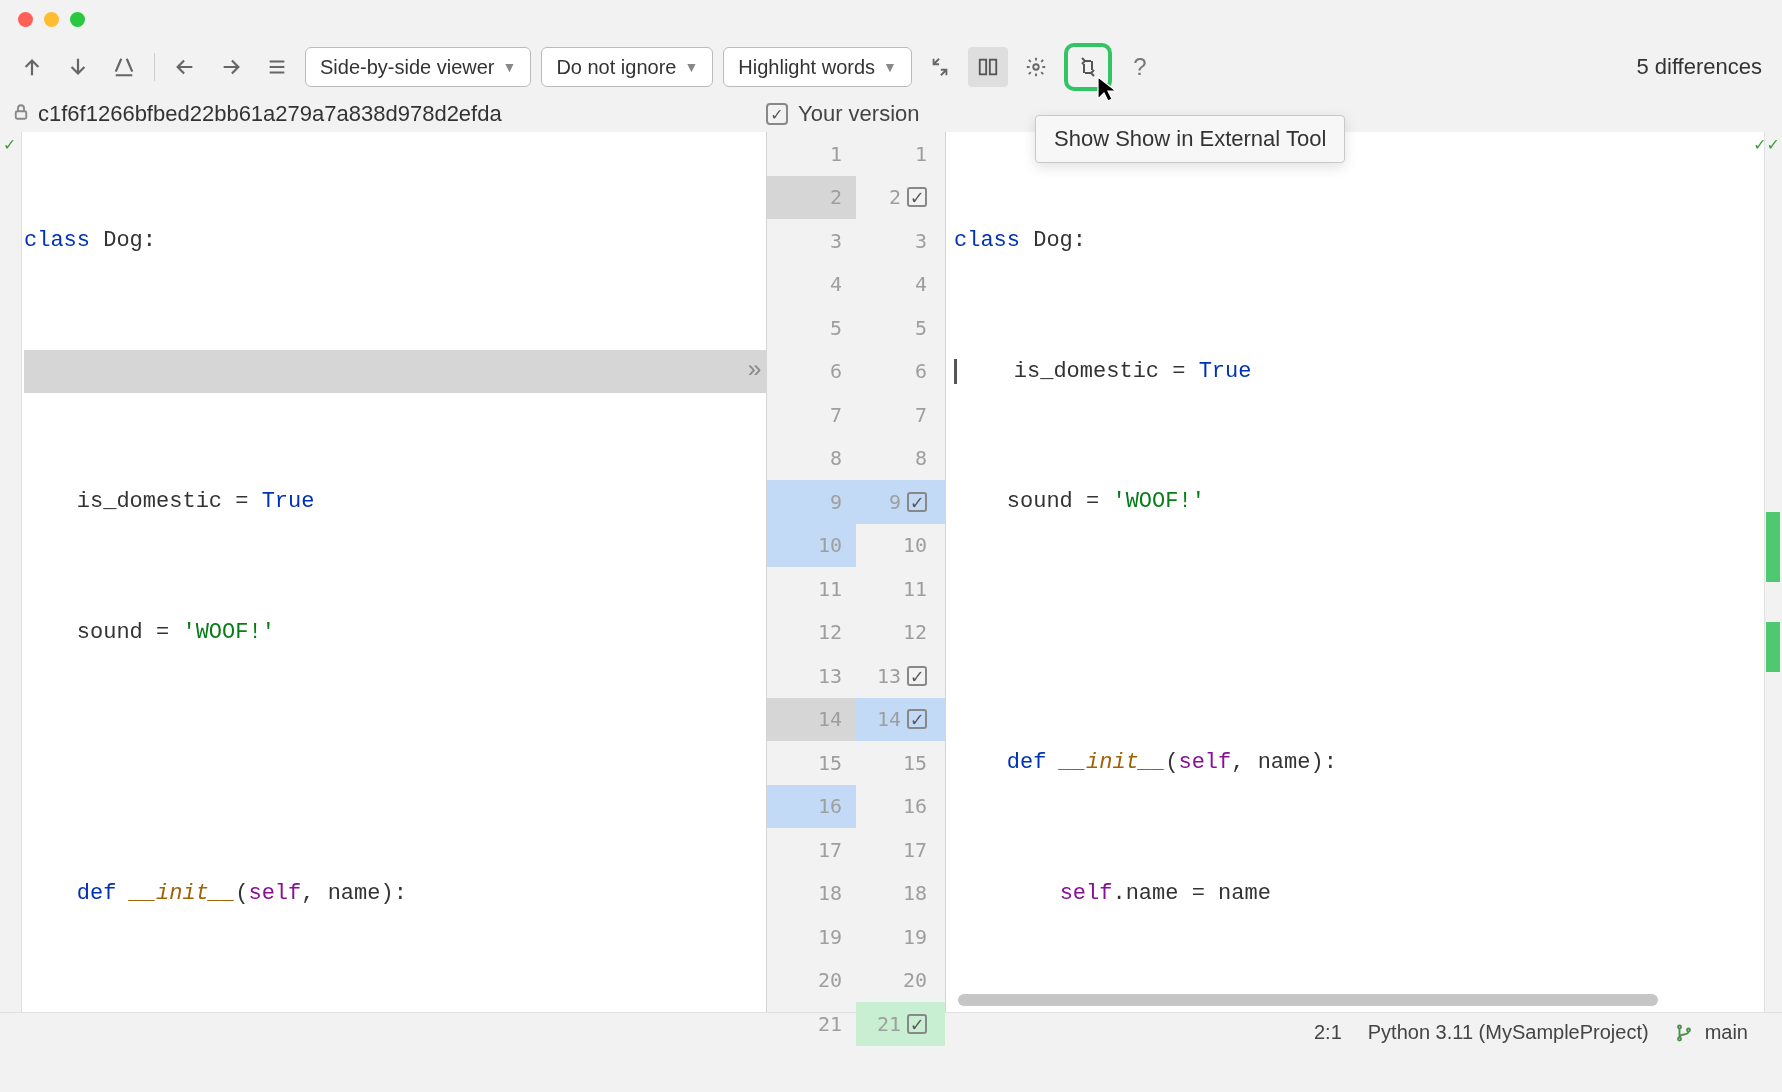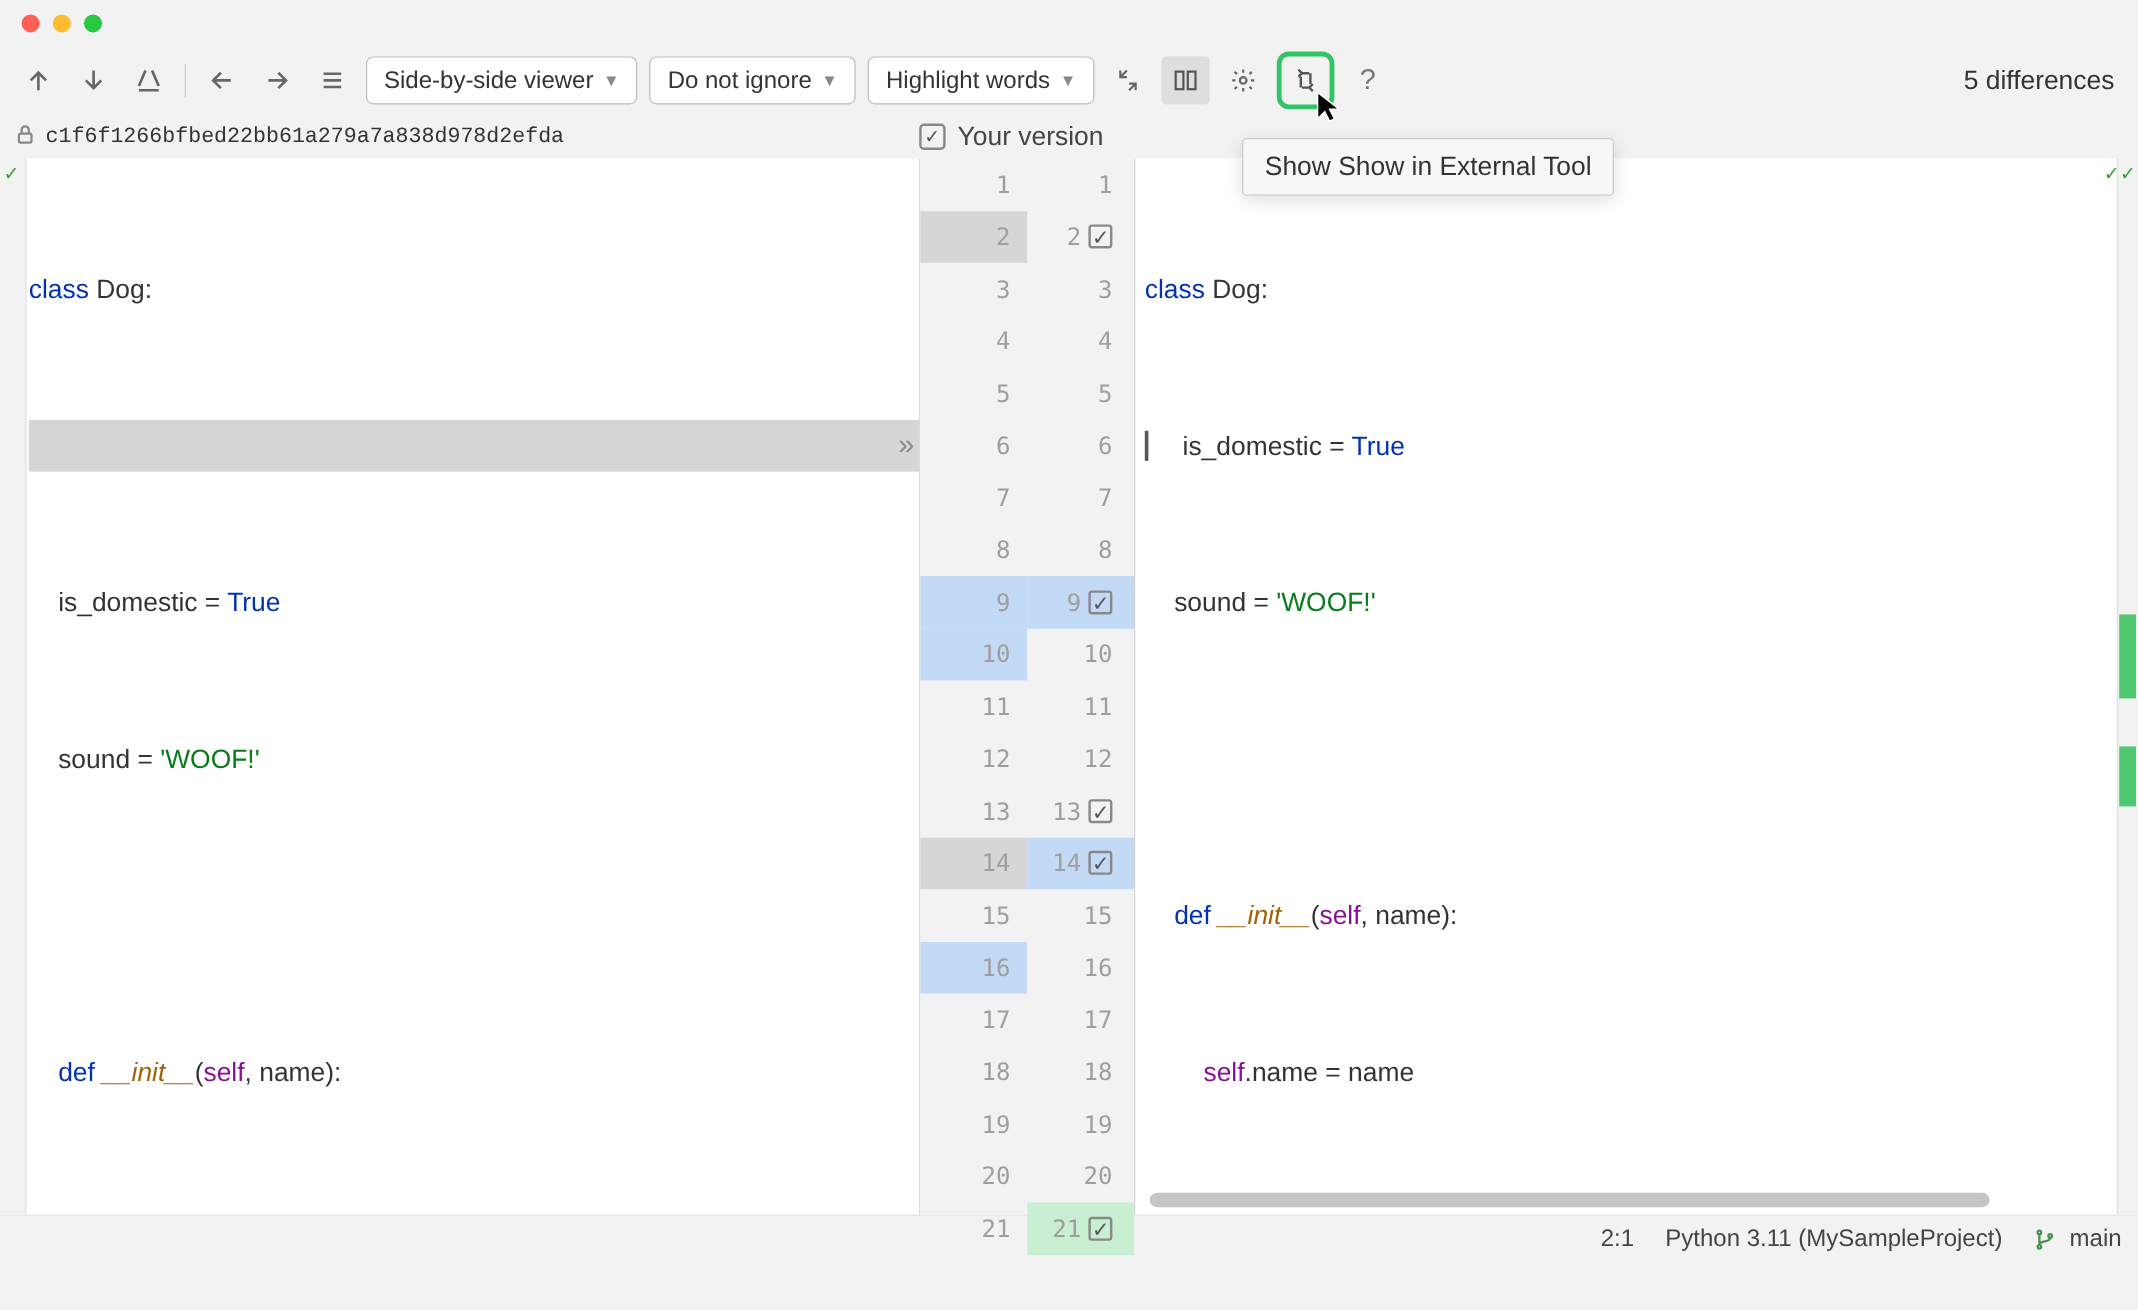--- a/index.html
+++ b/index.html
@@ -60,32 +60,32 @@
   position: absolute; left: 1035px; top: 115px; background: #f7f7f7;
   border: 1px solid #c8c8c8; border-radius: 4px; padding: 10px 18px;
   font-size: 22px; color: #333; box-shadow: 0 4px 14px rgba(0,0,0,.12);
   z-index: 50;
 }
 .file-row {
   height: 36px; display: flex; align-items: center; background: #f2f2f2;
 }
 .file-left { display: flex; align-items: center; gap: 8px; padding-left: 12px; flex: 0 0 758px; }
 .lock-icon { color: #999; }
-.hash { font-family: Liberation Mono, monospace; font-size: 18px; color: #333; }
+.hash { font-family: Liberation Sans, sans-serif; font-size: 22px; color: #333; }
 .your-version-wrap { flex: 1; display: flex; align-items: center; gap: 10px; padding-left: 8px; }
 .checkbox-sq {
   width: 22px; height: 22px; border: 2px solid #888; border-radius: 4px;
   display: flex; align-items: center; justify-content: center; color: #555;
 }
 .your-version-label { font-size: 22px; color: #444; }
 .diff-body { display: flex; height: 880px; background: #fff; position: relative; }
 .left-marker-strip { width: 22px; background: #f2f2f2; border-right: 1px solid #e0e0e0; position:relative; }
 .left-marker-strip .mark { position:absolute; left:3px; top:3px; color:#3a9d3a; }
 .code-pane {
-  font-family: Liberation Sans, sans-serif; font-size: 22px; line-height: 43.5px;
+  font-family: Liberation Mono, monospace; font-size: 22px; line-height: 43.5px;
   white-space: pre; overflow: hidden; color: #333;
 }
 .left-code { flex: 0 0 744px; padding-left: 2px; position:relative; }
 .gutter-pair { flex: 0 0 178px; display: flex; background: #f2f2f2; }
 .gutter { width: 89px; font-family: "Menlo","Consolas",monospace; font-size: 20px; color:#9e9e9e; }
 .gutter .g-line { height: 43.5px; display:flex; align-items:center; justify-content:flex-end; padding-right: 18px; position: relative; }
 .gutter.left .g-line { justify-content:flex-end; padding-right: 14px; }
 .right-code { flex: 1; padding-left: 8px; position:relative; }
 .right-marker-strip { width: 18px; background: #f2f2f2; border-left:1px solid #e0e0e0; position:relative; }
 .right-marker-strip .mk-green { position:absolute; right:2px; background:#4fc96f; width:14px; height:40px; }
@@ -96,21 +96,21 @@
 .line { height: 43.5px; position: relative; }
 .hl-missing { background: #d6d6d6; }
 .arrow-chevs {
   position:absolute; right: 4px; top:50%; transform:translateY(-50%);
   color:#8a8a8a; font-size:24px; cursor:pointer;
 }
 .g-cb { width:20px; height:20px; border:2px solid #888; border-radius:3px;
   display:inline-flex; align-items:center; justify-content:center; color:#555; margin-left:6px; }
 .status-bar {
   height: 40px; display:flex; align-items:center; justify-content:flex-end;
-  gap: 26px; padding: 0 14px; font-size: 20px; color:#444; background:#f2f2f2;
+  gap: 26px; padding: 0 34px; font-size: 20px; color:#444; background:#f2f2f2;
   border-top:1px solid #e0e0e0;
 }
 .branch { display:flex; align-items:center; gap:12px; }
 .hscroll {
   position:absolute; bottom:4px; left:0; right:0; height:14px;
 }
 .hscroll .thumb { position:absolute; left:12px; width:700px; height:12px;
   background:#c6c6c6; border-radius:6px; }
 .divider-v { width:1px; background:#d4d4d4; }
 </style>

